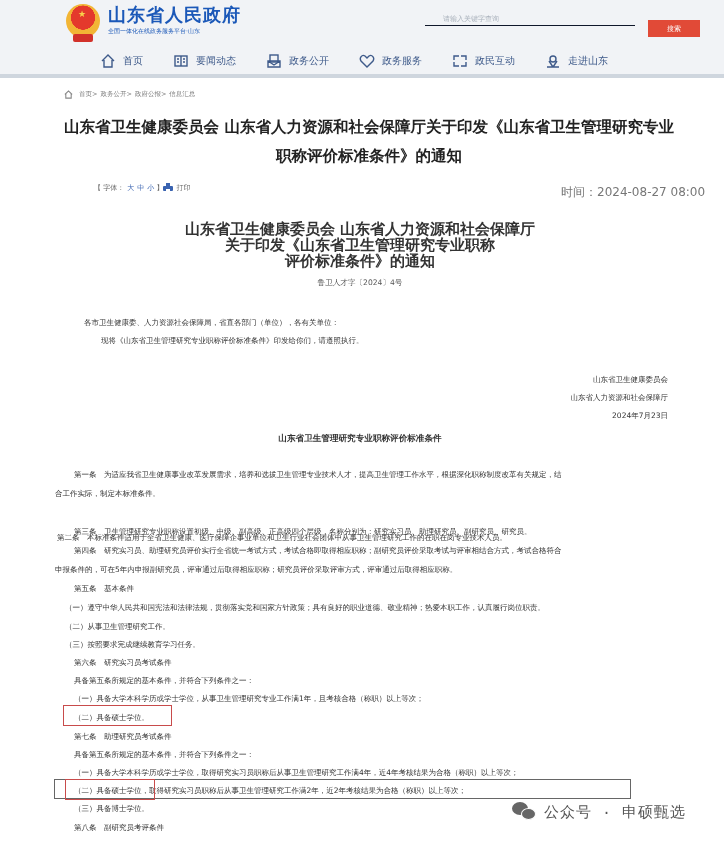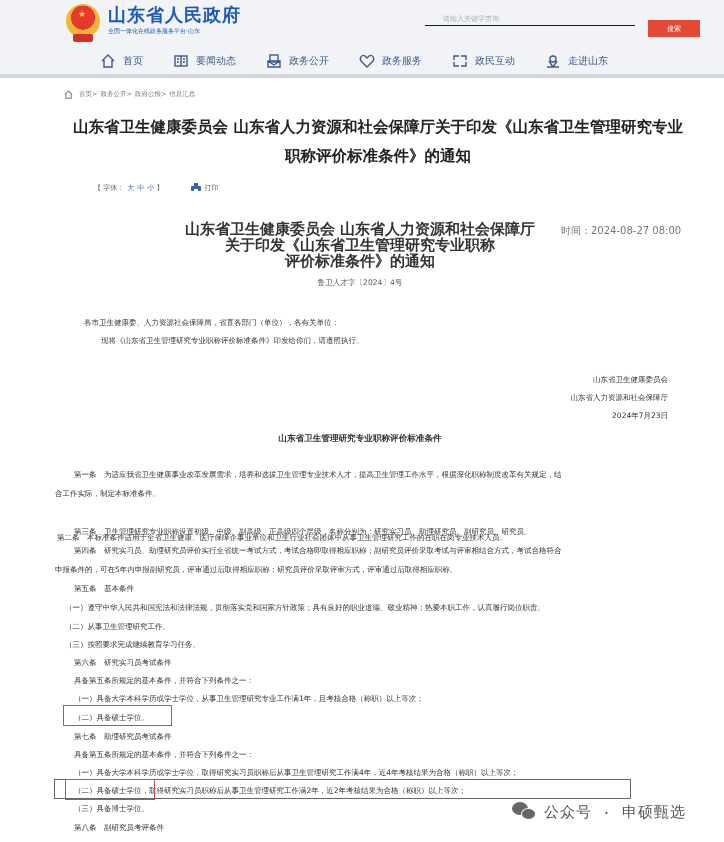--- a/index.html
+++ b/index.html
@@ -22,28 +22,28 @@
     .search-btn { position: absolute; left: 648px; top: 20px; width: 52px; height: 17px; background: #e14a37; color: #fff; font-size: 7px; display: flex; align-items: center; justify-content: center; }
 
     .nav { position: absolute; left: 100px; top: 50px; display: flex; align-items: center; }
     .nav-item { display: flex; align-items: center; font-size: 10px; color: #3e5a8a; margin-right: 30px; height: 22px; }
     .nav-item svg { width: 16px; height: 16px; margin-right: 7px; stroke: #3e5a8a; fill: none; stroke-width: 1.4; }
 
     
     .crumb { position: absolute; left: 64px; top: 90px; font-size: 6.5px; color: #777; display: flex; align-items: center; }
     .crumb svg { width: 9px; height: 9px; margin-right: 6px; stroke: #888; fill: none; stroke-width: 1.2; }
     .crumb span { margin-right: 3px; }
-    .title { position: absolute; left: 73px; top: 113px; width: 610px; text-align: center; font-size: 15.5px; font-weight: bold; color: #222; line-height: 29px; }
+    .title { position: absolute; left: 64px; top: 113px; width: 610px; text-align: center; font-size: 15.5px; font-weight: bold; color: #222; line-height: 29px; }
 
     .meta-left { position: absolute; left: 94px; top: 183px; font-size: 7px; color: #666; display: flex; align-items: center; }
     .meta-left .font { color: #666; }
     .meta-left .font b { font-weight: normal; color: #3a63b0; margin-left: 3px; }
-    .print { display: flex; align-items: center; margin-left: 28px; }
+    .print { display: flex; align-items: center; }
     .print svg { width: 10px; height: 10px; fill: #3a63b0; margin-right: 3px; }
-    .meta-right { position: absolute; left: 561px; top: 184px; font-size: 10px; color: #777; margin-top: 40px; }
+    .meta-right { position: absolute; left: 561px; top: 184px; font-size: 12px; color: #777; }
 
     
     .doc-head { position: absolute; left: 150px; top: 221px; width: 420px; text-align: center; font-size: 15px; font-weight: bold; color: #333; line-height: 16px; }
     .doc-no { position: absolute; left: 150px; top: 278px; width: 420px; text-align: center; font-size: 7.6px; color: #555; }
 
     .para { position: absolute; font-size: 7.5px; color: #333; white-space: nowrap; line-height: 10px; }
     .signature { position: absolute; right: 56px; top: 371px; text-align: right; font-size: 7.5px; color: #333; line-height: 18px; }
     .std-title { position: absolute; left: 150px; top: 433px; width: 420px; text-align: center; font-size: 8.6px; font-weight: bold; color: #333; }
 
     .body-text { position: absolute; left: 55px; top: 470px; width: 620px; font-size: 7.5px; color: #333; }

